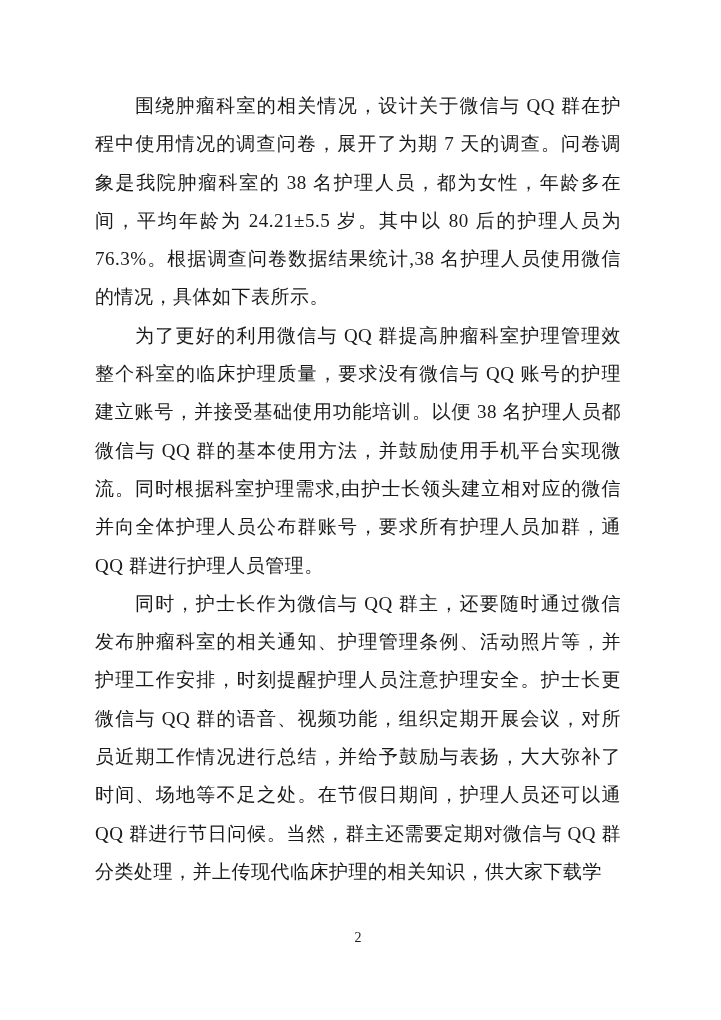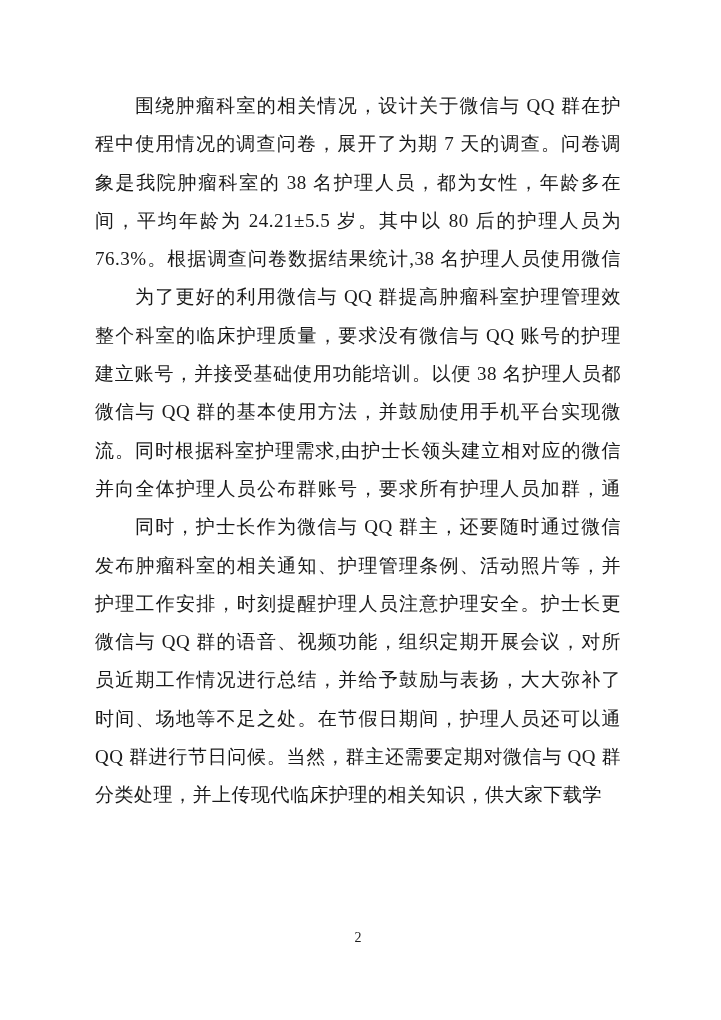--- a/index.html
+++ b/index.html
@@ -48,26 +48,28 @@
 </head>
 <body>
 
 <div class="page">
   <div class="text-block">
       <div class="line indent">围绕肿瘤科室的相关情况，设计关于微信与 QQ 群在护理管理过</div>
       <div class="line">程中使用情况的调查问卷，展开了为期 7 天的调查。问卷调查的对</div>
       <div class="line">象是我院肿瘤科室的 38 名护理人员，都为女性，年龄多在 21-42 岁</div>
       <div class="line">间，平均年龄为 24.21±5.5 岁。其中以 80 后的护理人员为主，占</div>
       <div class="line">76.3%。根据调查问卷数据结果统计,38 名护理人员使用微信与 QQ 群</div>
+      <div class="line last">的情况，具体如下表所示。</div>
       <div class="line indent">为了更好的利用微信与 QQ 群提高肿瘤科室护理管理效果，提升</div>
       <div class="line">整个科室的临床护理质量，要求没有微信与 QQ 账号的护理人员申请</div>
       <div class="line">建立账号，并接受基础使用功能培训。以便 38 名护理人员都能掌握</div>
       <div class="line">微信与 QQ 群的基本使用方法，并鼓励使用手机平台实现微信沟通交</div>
       <div class="line">流。同时根据科室护理需求,由护士长领头建立相对应的微信与 QQ 群，</div>
       <div class="line">并向全体护理人员公布群账号，要求所有护理人员加群，通过微信与</div>
+      <div class="line last">QQ 群进行护理人员管理。</div>
       <div class="line indent">同时，护士长作为微信与 QQ 群主，还要随时通过微信与 QQ 群</div>
       <div class="line">发布肿瘤科室的相关通知、护理管理条例、活动照片等，并传达每周</div>
       <div class="line">护理工作安排，时刻提醒护理人员注意护理安全。护士长更可以通过</div>
       <div class="line">微信与 QQ 群的语音、视频功能，组织定期开展会议，对所有护理人</div>
       <div class="line">员近期工作情况进行总结，并给予鼓励与表扬，大大弥补了传统会议</div>
       <div class="line">时间、场地等不足之处。在节假日期间，护理人员还可以通过微信与</div>
       <div class="line">QQ 群进行节日问候。当然，群主还需要定期对微信与 QQ 群消息进行</div>
       <div class="line last">分类处理，并上传现代临床护理的相关知识，供大家下载学习。</div>
     </div>
   <div class="page-number">2</div>

